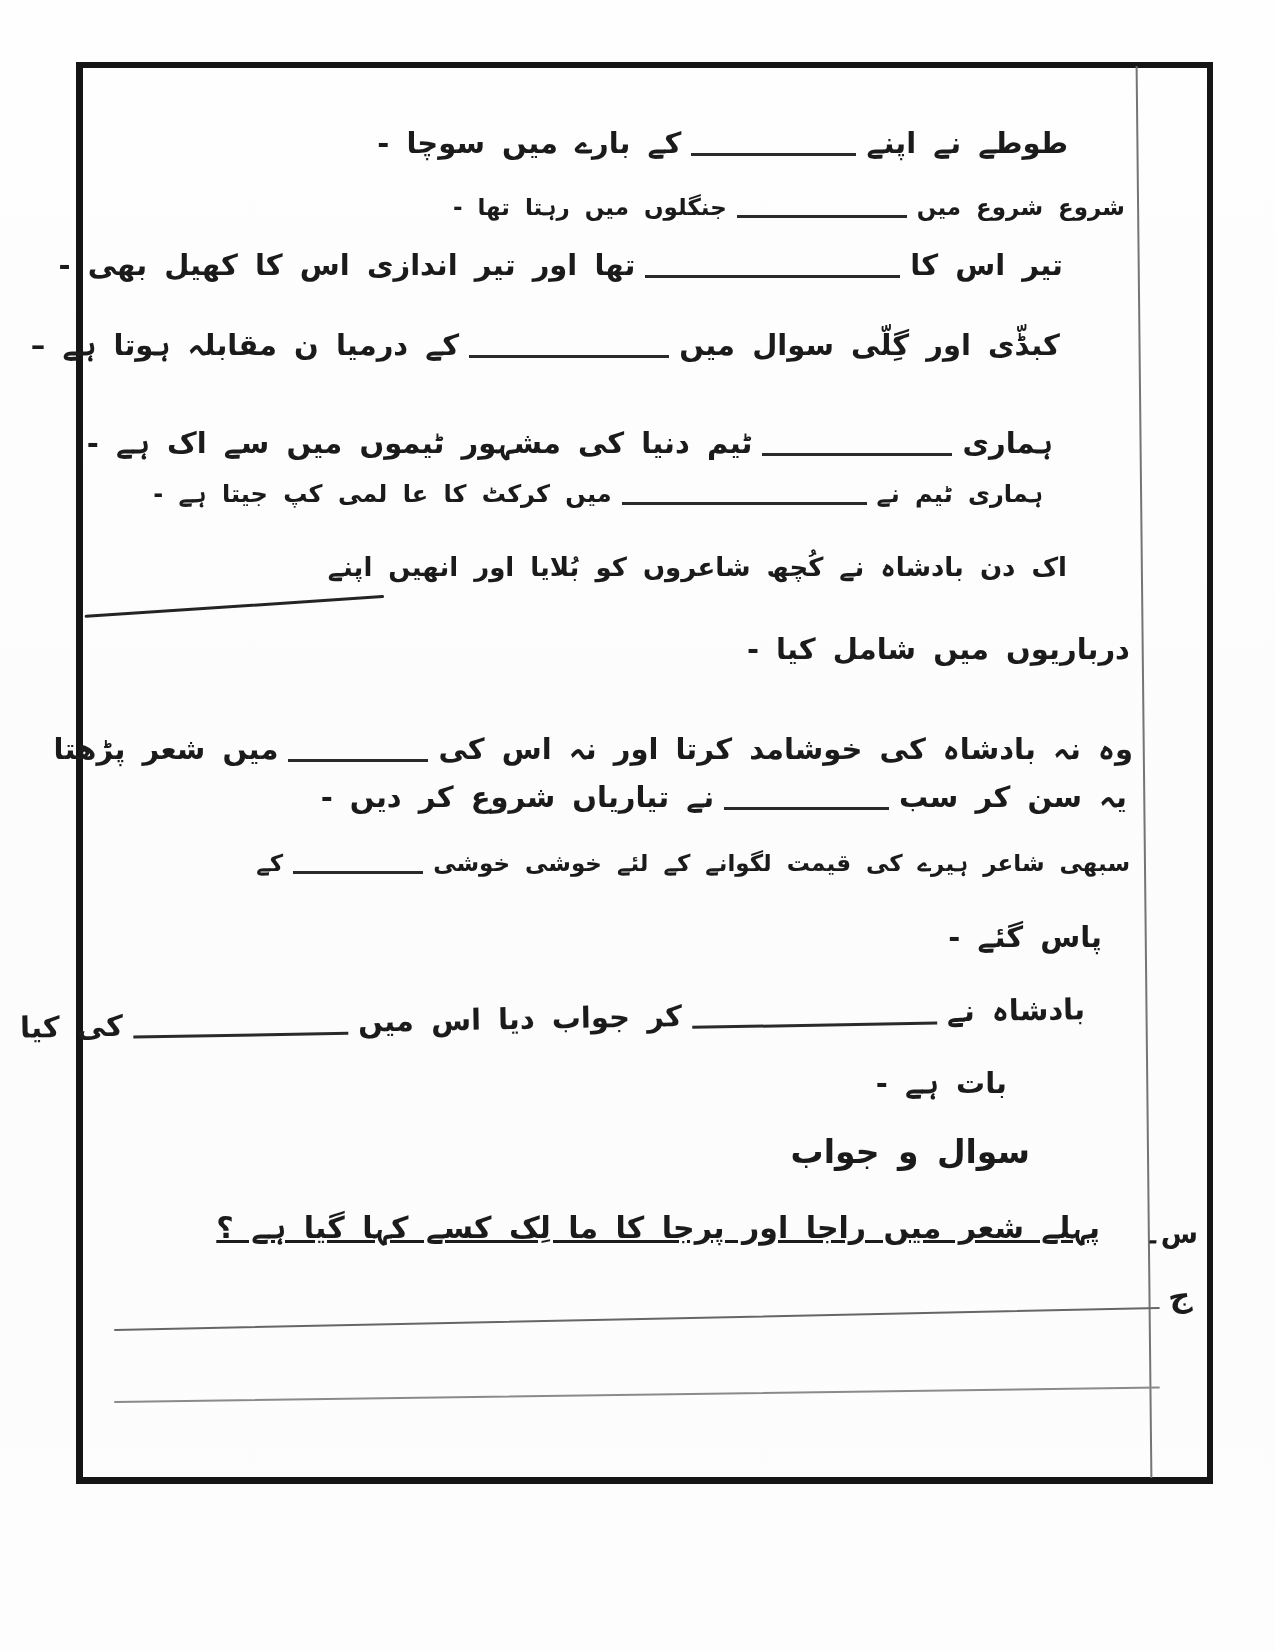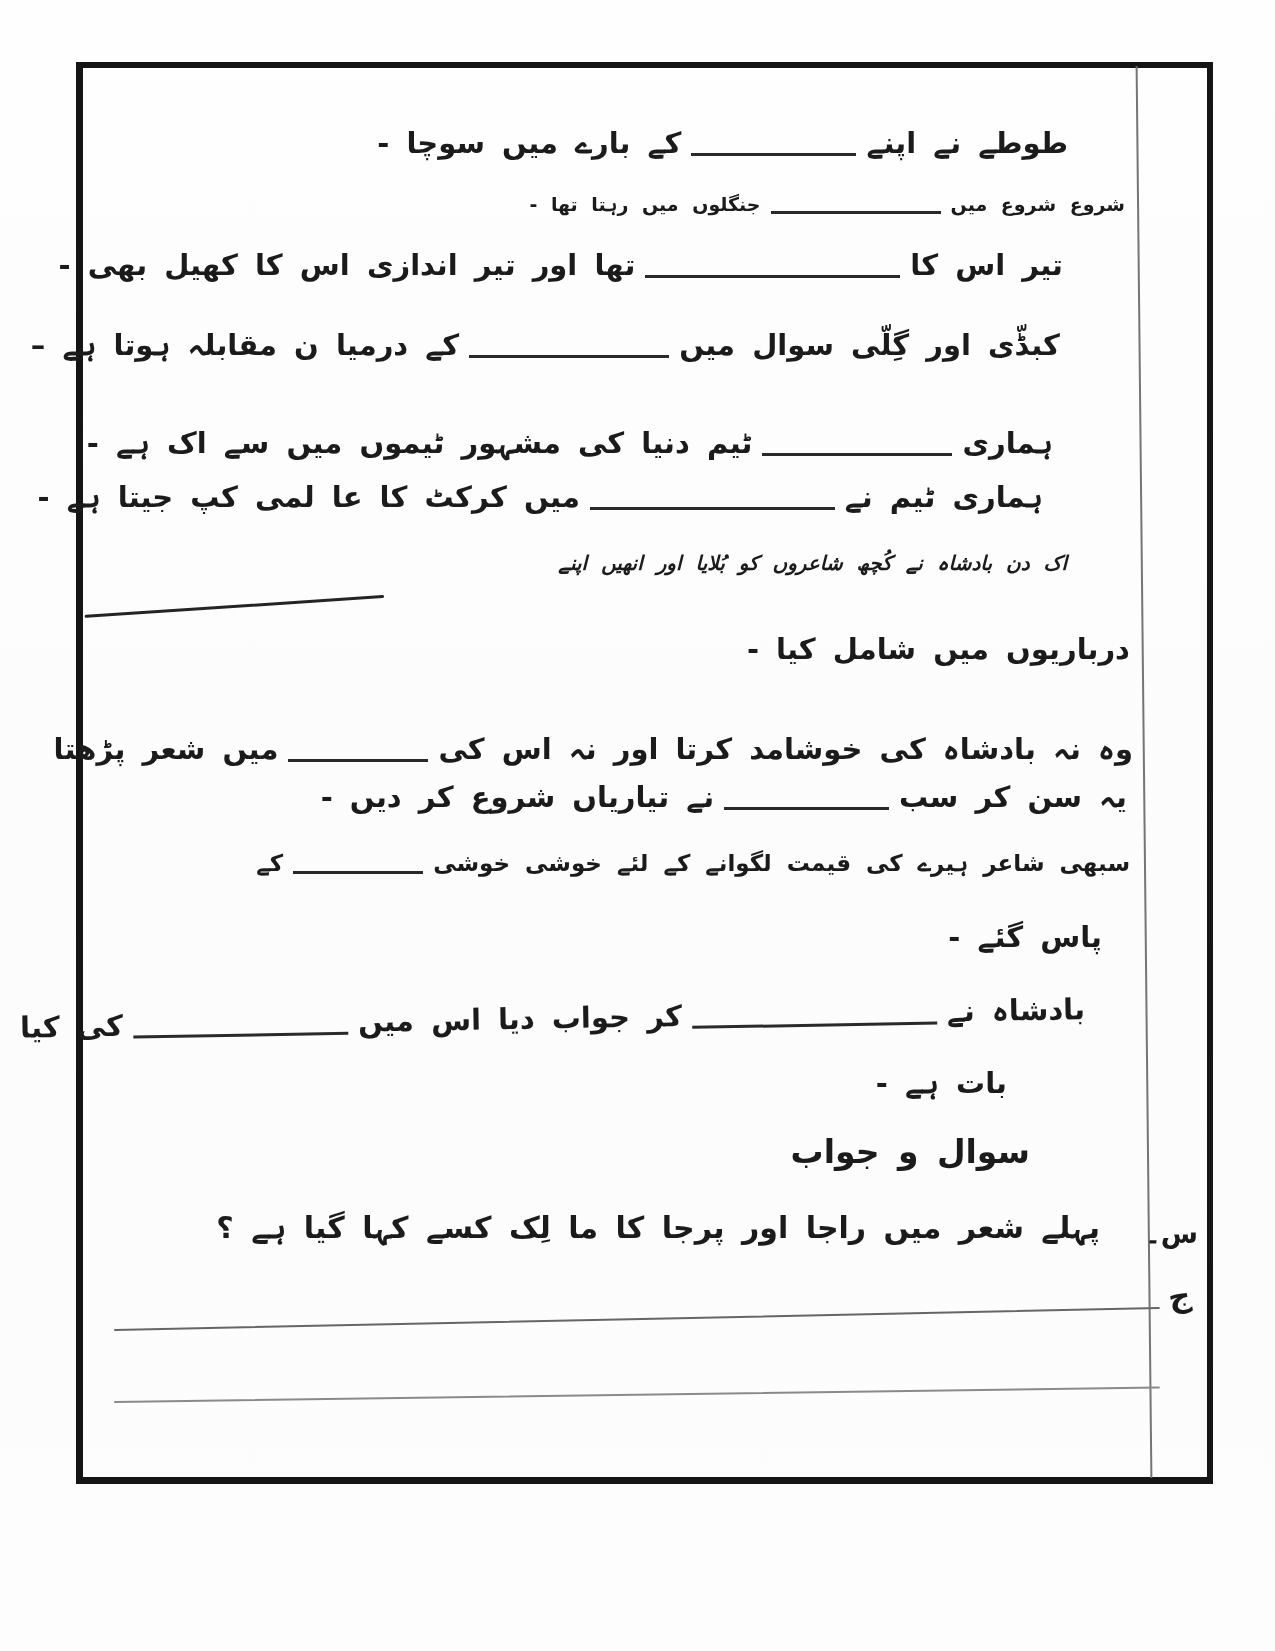--- a/index.html
+++ b/index.html
@@ -45,35 +45,35 @@
 <body>
 
 <div class="page">
 
   <div class="frame" id="frame" style="left: 76px; top: 62px; width: 1137px; height: 1422px;"></div>
 
   <div class="margin-rule" id="margin-rule" style="left: 1143px; top: 66px; height: 1412px;"></div>
 
   <div id="lines-root">
       <div class="tline fill" style="top: 124px; right: 207px; font-size: 29px;"><span>طوطے نے اپنے</span><span class="blank" style="width: 165px;"></span><span>کے بارے میں سوچا -</span></div>
-      <div class="tline fill" style="top: 192px; right: 150px; font-size: 19px;"><span>شروع شروع میں</span><span class="blank" style="width: 170px;"></span><span>جنگلوں میں رہتا تھا -</span></div>
+      <div class="tline fill" style="top: 192px; right: 150px; font-size: 23px;"><span>شروع شروع میں</span><span class="blank" style="width: 170px;"></span><span>جنگلوں میں رہتا تھا -</span></div>
       <div class="tline fill" style="top: 246px; right: 212px; font-size: 29px;"><span>تیر اس کا</span><span class="blank" style="width: 255px;"></span><span>تھا اور تیر اندازی اس کا کھیل بھی -</span></div>
       <div class="tline fill" style="top: 326px; right: 215px; font-size: 29px;"><span>کبڈّی اور گِلّی سوال میں</span><span class="blank" style="width: 200px;"></span><span>کے درمیا ن مقابلہ ہوتا ہے –</span></div>
       <div class="tline fill" style="top: 404px; right: 222px; font-size: 29px; margin-top: 20px;"><span>ہماری</span><span class="blank" style="width: 190px;"></span><span>ٹیم دنیا کی مشہور ٹیموں میں سے اک ہے -</span></div>
-      <div class="tline fill" style="top: 478px; right: 232px; font-size: 29px;"><span>ہماری ٹیم نے</span><span class="blank" style="width: 245px;"></span><span>میں کرکٹ کا عا لمی کپ جیتا ہے -</span></div>
-      <div class="tline fill" style="top: 550px; right: 208px; font-size: 20px; font-style: italic;"><span>اک دن بادشاہ نے کُچھ شاعروں کو بُلایا اور انھیں اپنے</span></div>
+      <div class="tline fill" style="top: 478px; right: 232px; font-size: 24px;"><span>ہماری ٹیم نے</span><span class="blank" style="width: 245px;"></span><span>میں کرکٹ کا عا لمی کپ جیتا ہے -</span></div>
+      <div class="tline fill" style="top: 550px; right: 208px; font-size: 26px;"><span>اک دن بادشاہ نے کُچھ شاعروں کو بُلایا اور انھیں اپنے</span></div>
       <div class="tline fill" style="top: 630px; right: 145px; font-size: 29px;"><span>درباریوں میں شامل کیا -</span></div>
       <div class="tline fill" style="top: 702px; right: 142px; font-size: 29px; margin-top: 28px;"><span>وہ نہ بادشاہ کی خوشامد کرتا اور نہ اس کی</span><span class="blank" style="width: 140px;"></span><span>میں شعر پڑھتا</span></div>
       <div class="tline fill" style="top: 778px; right: 148px; font-size: 29px;"><span>یہ سن کر سب</span><span class="blank" style="width: 165px;"></span><span>نے تیاریاں شروع کر دیں -</span></div>
       <div class="tline fill" style="top: 848px; right: 145px; font-size: 23px;"><span>سبھی شاعر ہیرے کی قیمت لگوانے کے لئے خوشی خوشی</span><span class="blank" style="width: 130px;"></span><span>کے</span></div>
       <div class="tline fill" style="top: 918px; right: 173px; font-size: 29px;"><span>پاس گئے -</span></div>
       <div class="tline fill" style="top: 990px; right: 190px; font-size: 29px; transform: rotate(-1deg); transform-origin: right center;"><span>بادشاہ نے</span><span class="blank" style="width: 245px;"></span><span>کر جواب دیا اس میں</span><span class="blank" style="width: 215px;"></span><span>کی کیا</span></div>
       <div class="tline fill" style="top: 1064px; right: 268px; font-size: 29px;"><span>بات ہے -</span></div>
       <div class="tline heading" style="top: 1130px; right: 245px; font-size: 33px;"><span>سوال و جواب</span></div>
-      <div class="tline question" style="top: 1208px; right: 175px; font-size: 30px;"><span>پہلے شعر میں راجا اور پرجا کا ما لِک کسے کہا گیا ہے ؟</span></div>
+      <div class="tline question" style="top: 1208px; right: 175px; font-size: 30px; text-decoration: underline;"><span>پہلے شعر میں راجا اور پرجا کا ما لِک کسے کہا گیا ہے ؟</span></div>
     </div>
 
   <div class="long-blank" id="long-blank" style="left: 84px; top: 595px; width: 300px; transform: rotate(-3.8deg);"></div>
 
   <div id="answer-rules-root">
       <div class="answer-rule r0" style="left: 114px; top: 1329px; width: 1046px; transform: rotate(-1.2deg);"></div>
       <div class="answer-rule r1" style="left: 114px; top: 1401px; width: 1046px; transform: rotate(-0.8deg);"></div>
     </div>
 
   <div class="marker question" id="marker-q" style="right: 77px; top: 1218px; font-size: 27px;">س۔</div>

